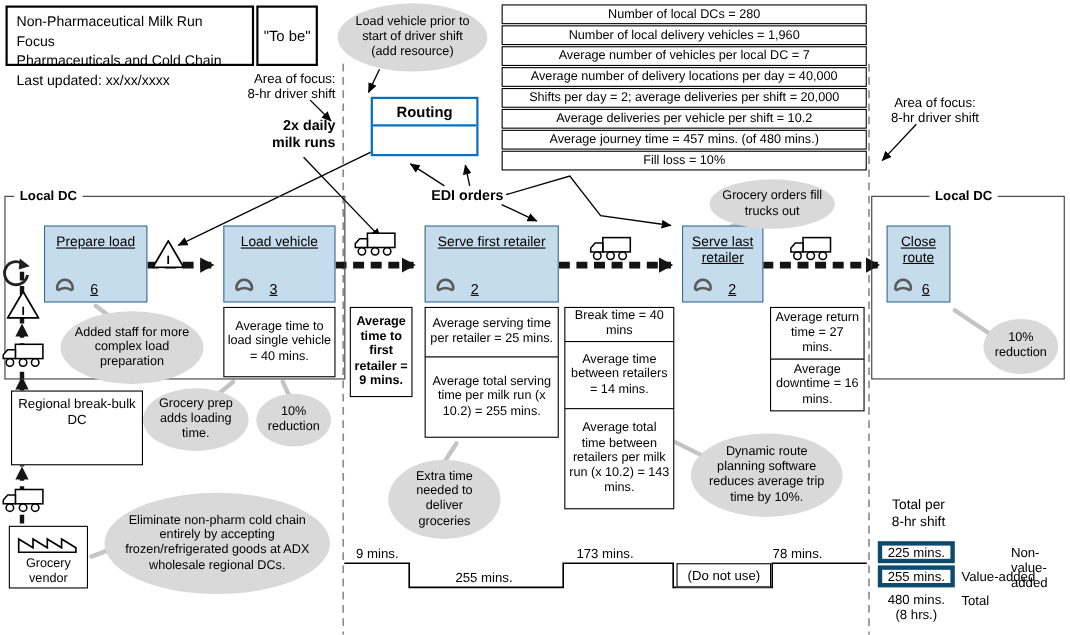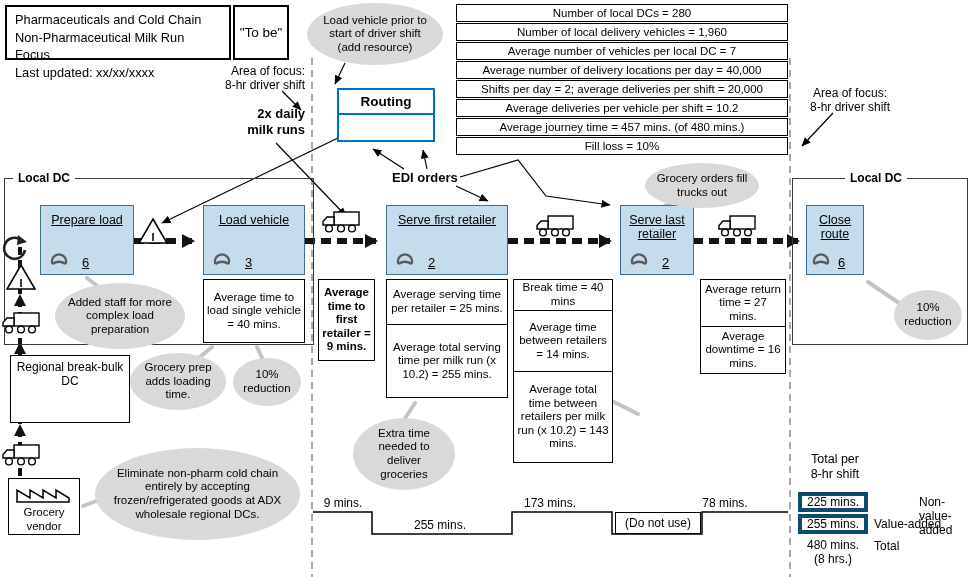--- a/index.html
+++ b/index.html
@@ -93,22 +93,22 @@
     <line x1="404" y1="420" x2="415" y2="403" stroke="#c4c4c4" stroke-width="4" stroke-linecap="round"></line>
     <line x1="638" y1="414" x2="612" y2="401" stroke="#c4c4c4" stroke-width="4" stroke-linecap="round"></line>
     <line x1="899" y1="303" x2="868" y2="282" stroke="#c4c4c4" stroke-width="4" stroke-linecap="round"></line>
     <line x1="99" y1="500" x2="83" y2="506" stroke="#c4c4c4" stroke-width="4" stroke-linecap="round"></line>
     <line x1="671" y1="203" x2="652" y2="212" stroke="#c4c4c4" stroke-width="4" stroke-linecap="round"></line>
 
     <polyline points="313,512 372,512 372,534 512,534 512,512 612,512 612,534 702,534 702,512 788,512" fill="none" stroke="#000" stroke-width="1.5"></polyline>
   </svg>
 
   <div class="abs title-box">
+    <div>Non-Pharmaceutical Milk Run Focus</div>
     <div>Pharmaceuticals and Cold Chain</div>
-    <div>Non-Pharmaceutical Milk Run Focus</div>
     <div>Last updated: xx/xx/xxxx</div>
   </div>
   <div class="abs state-box center">"To be"</div>
 
   <div class="abs stats">
     <div class="stats-row">Number of local DCs = 280</div>
     <div class="stats-row">Number of local delivery vehicles = 1,960</div>
     <div class="stats-row">Average number of vehicles per local DC = 7</div>
     <div class="stats-row">Average number of delivery locations per day = 40,000</div>
     <div class="stats-row">Shifts per day = 2; average deliveries per shift = 20,000</div>
@@ -273,20 +273,21 @@
   <div class="metric-group" style="left:700px;top:279px;width:86px;">
     <div class="mcell" style="height:48px;">Average return time = 27 mins.</div>
     <div class="mcell" style="height:48px;">Average downtime = 16 mins.</div>
   </div>
 
   <div class="callout" style="left:645px;top:163px;width:114px;height:45px;">Grocery orders fill trucks out</div>
   <div class="callout" style="left:55px;top:283px;width:130px;height:66px;">Added staff for more complex load preparation</div>
   <div class="callout" style="left:130px;top:353px;width:96px;height:57px;">Grocery prep adds loading time.</div>
   <div class="callout" style="left:233px;top:358px;width:68px;height:48px;">10% reduction</div>
   <div class="callout" style="left:353px;top:418px;width:102px;height:72px;">Extra time needed to deliver groceries</div>
+  <div class="callout" style="left:628px;top:394px;width:138px;height:76px;">Dynamic route planning software reduces average trip time by 10%.</div>
   <div class="callout" style="left:894px;top:290px;width:68px;height:50px;">10% reduction</div>
   <div class="callout" style="left:95px;top:448px;width:205px;height:92px;">Eliminate non-pharm cold chain entirely by accepting frozen/refrigerated goods at ADX wholesale regional DCs.</div>
 
   <div class="fac" style="left:10px;top:355px;width:120px;height:68px;padding-top:4px;">
     <div style="max-width:110px;margin:0 auto;">Regional break-bulk DC</div>
   </div>
   <div class="fac" style="left:8px;top:478px;width:72px;height:57px;">
     <div style="padding-top:2px;">
       <svg width="60" height="22" viewBox="0 0 60 22">
           <polygon points="3,21 3,9 16,17 16,9 29,17 29,9 42,17 42,9 55,17 55,21" fill="#fff" stroke="#000" stroke-width="1.5"></polygon>

